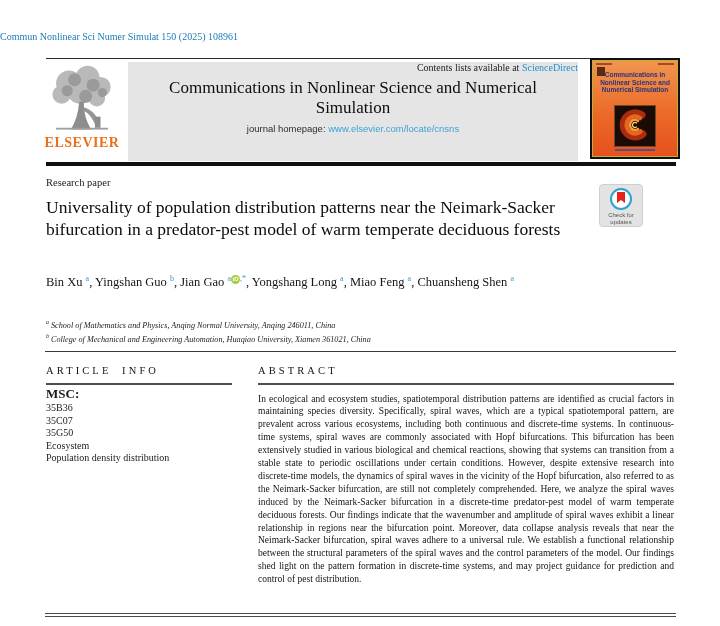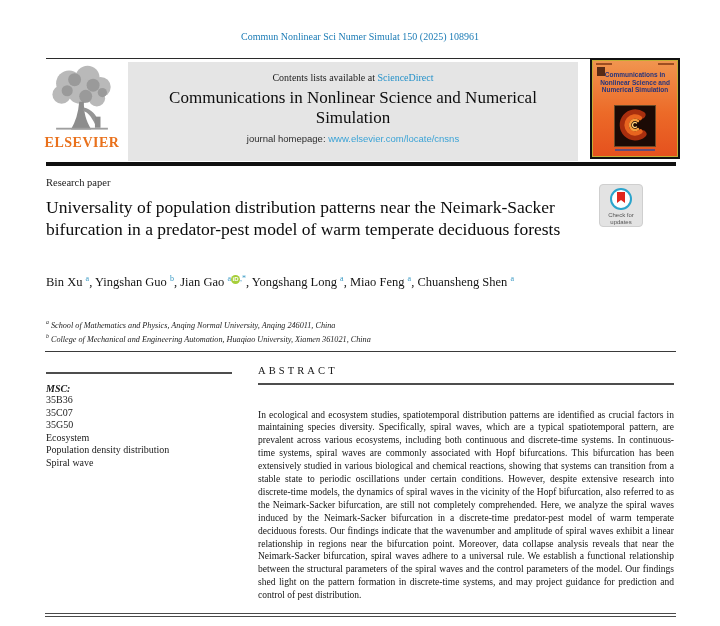--- a/index.html
+++ b/index.html
@@ -3,36 +3,36 @@
 <meta charset="utf-8">
 <style>
   html,body{margin:0;padding:0;}
   body{
     width:720px;height:626px;position:relative;background:#ffffff;
     font-family:"Liberation Serif", serif;color:#111;overflow:hidden;
   }
   .abs{position:absolute;}
 
   
-  .citation{top:31px;left:0;width:720px;text-align:center;font-size:10px;color:#1b7bb5;}
+  .citation{top:31px;left:0;width:720px;text-align:left;font-size:10px;color:#1b7bb5;}
 
   
   .rule-top{left:46px;width:630px;top:58px;height:1px;background:#2b2b2b;}
   .rule-thick{left:46px;width:630px;top:162px;height:4px;background:#101010;}
   .rule-mid{left:45px;width:631px;top:351px;height:1px;background:#3a3a3a;}
   .rule-bottom{left:45px;width:631px;top:613px;height:2px;border-top:1.5px solid #4a4a4a;border-bottom:1.5px solid #4a4a4a;}
 
   
   .logo{left:42px;top:63px;width:80px;height:97px;text-align:center;}
   .logo svg{display:block;margin:0 auto;}
   .logo-word{display:block;margin-top:-2px;font-size:14px;letter-spacing:0.5px;color:#e9711c;font-weight:bold;}
 
   
   .graybox{left:128px;top:62px;width:450px;height:99px;background:#e5e5e5;text-align:center;}
-  .contents-line{margin-top:10px;font-size:10px;color:#1c1c1c;}
+  .contents-line{margin-top:0;font-size:10px;color:#1c1c1c;text-align:right;}
   .link-blue{color:#2491c9;}
   .journal-title{margin:5px 14px 0 14px;font-size:17px;line-height:20px;color:#0d0d0d;}
   .homepage-line{margin-top:5px;font-family:"Liberation Sans", sans-serif;font-size:9.5px;color:#2d2d2d;}
   .homepage-line .link-blue{color:#3ba3d6;}
 
   
   .cover{left:590px;top:58px;width:90px;height:101px;background:#111;padding:0;}
   .cover-inner{position:absolute;left:2px;top:2px;right:2px;bottom:2px;
     border:1px solid #c3ae35;background:linear-gradient(#f1954f,#ec6a28 55%,#e5511e);}
   .cover-topmeta{position:absolute;top:2px;left:3px;right:3px;height:3px;
@@ -69,24 +69,24 @@
   
   .affils{left:46px;top:317px;font-size:8.2px;line-height:11.5px;font-style:italic;color:#1c1c1c;}
   .affils sup{font-size:5.8px;color:#1c1c1c;}
 
   
   .col-left{left:46px;top:365px;width:186px;}
   .col-right{left:258px;top:365px;width:416px;}
   .sec-heading{font-size:10.5px;letter-spacing:3.1px;word-spacing:5px;color:#141414;}
   .sec-rule{height:2px;background:#4d4d4d;margin-top:7px;}
   .col-right .sec-rule{height:1.5px;}
-  .info-label{font-size:10px;font-style:italic;font-weight:bold;margin-top:9px;color:#1a1a1a;}
+  .info-label{font-size:13px;font-weight:bold;margin-top:1px;color:#1a1a1a;}
   .info-item{font-size:10px;line-height:12.6px;color:#1a1a1a;}
   .info-item:first-of-type{margin-top:1px;}
-  .abstract-text{margin-top:24px;font-size:9.5px;line-height:12.9px;text-align:justify;color:#131313;}
+  .abstract-text{margin-top:8px;font-size:9.5px;line-height:12.9px;text-align:justify;color:#131313;}
 </style>
 </head>
 <body>
 
 <div class="abs citation">Commun Nonlinear Sci Numer Simulat 150 (2025) 108961</div>
 
 <div class="abs rule-top"></div>
 
 <div class="abs logo">
   <span>
@@ -165,28 +165,28 @@
 <div class="abs authors"><span><span>Bin Xu</span> <sup>a</sup><span>, </span></span><span><span>Yingshan Guo</span> <sup>b</sup><span>, </span></span><span><span>Jian Gao</span> <sup>a</sup><span class="orcid">iD</span><sup>,*</sup><span>, </span></span><span><span>Yongshang Long</span> <sup>a</sup><span>, </span></span><span><span>Miao Feng</span> <sup>a</sup><span>,</span></span> <span><span>Chuansheng Shen</span> <sup>a</sup></span></div>
 
 <div class="abs affils">
   <div><sup>a</sup><span> School of Mathematics and Physics, Anqing Normal University, Anqing 246011, China</span></div>
   <div><sup>b</sup><span> College of Mechanical and Engineering Automation, Huaqiao University, Xiamen 361021, China</span></div>
 </div>
 
 <div class="abs rule-mid"></div>
 
 <div class="abs col-left">
+  <div class="sec-heading">ARTICLE INFO</div>
   <div class="sec-rule"></div>
   <div class="info-label">MSC:</div>
   <div class="info-item">35B36</div>
   <div class="info-item">35C07</div>
   <div class="info-item">35G50</div>
   <div class="info-item">Ecosystem</div>
   <div class="info-item">Population density distribution</div>
-  <div class="info-item">Spiral wave</div>
 </div>
 
 <div class="abs col-right">
   <div class="sec-heading">ABSTRACT</div>
   <div class="sec-rule"></div>
   <div class="abstract-text">In ecological and ecosystem studies, spatiotemporal distribution patterns are identified as crucial factors in maintaining species diversity. Specifically, spiral waves, which are a typical spatiotemporal pattern, are prevalent across various ecosystems, including both continuous and discrete-time systems. In continuous-time systems, spiral waves are commonly associated with Hopf bifurcations. This bifurcation has been extensively studied in various biological and chemical reactions, showing that systems can transition from a stable state to periodic oscillations under certain conditions. However, despite extensive research into discrete-time models, the dynamics of spiral waves in the vicinity of the Hopf bifurcation, also referred to as the Neimark-Sacker bifurcation, are still not completely comprehended. Here, we analyze the spiral waves induced by the Neimark-Sacker bifurcation in a discrete-time predator-pest model of warm temperate deciduous forests. Our findings indicate that the wavenumber and amplitude of spiral waves exhibit a linear relationship in regions near the bifurcation point. Moreover, data collapse analysis reveals that near the Neimark-Sacker bifurcation, spiral waves adhere to a universal rule. We establish a functional relationship between the structural parameters of the spiral waves and the control parameters of the model. Our findings shed light on the pattern formation in discrete-time systems, and may project guidance for prediction and control of pest distribution.</div>
 </div>
 
 <div class="abs rule-bottom"></div>
 

